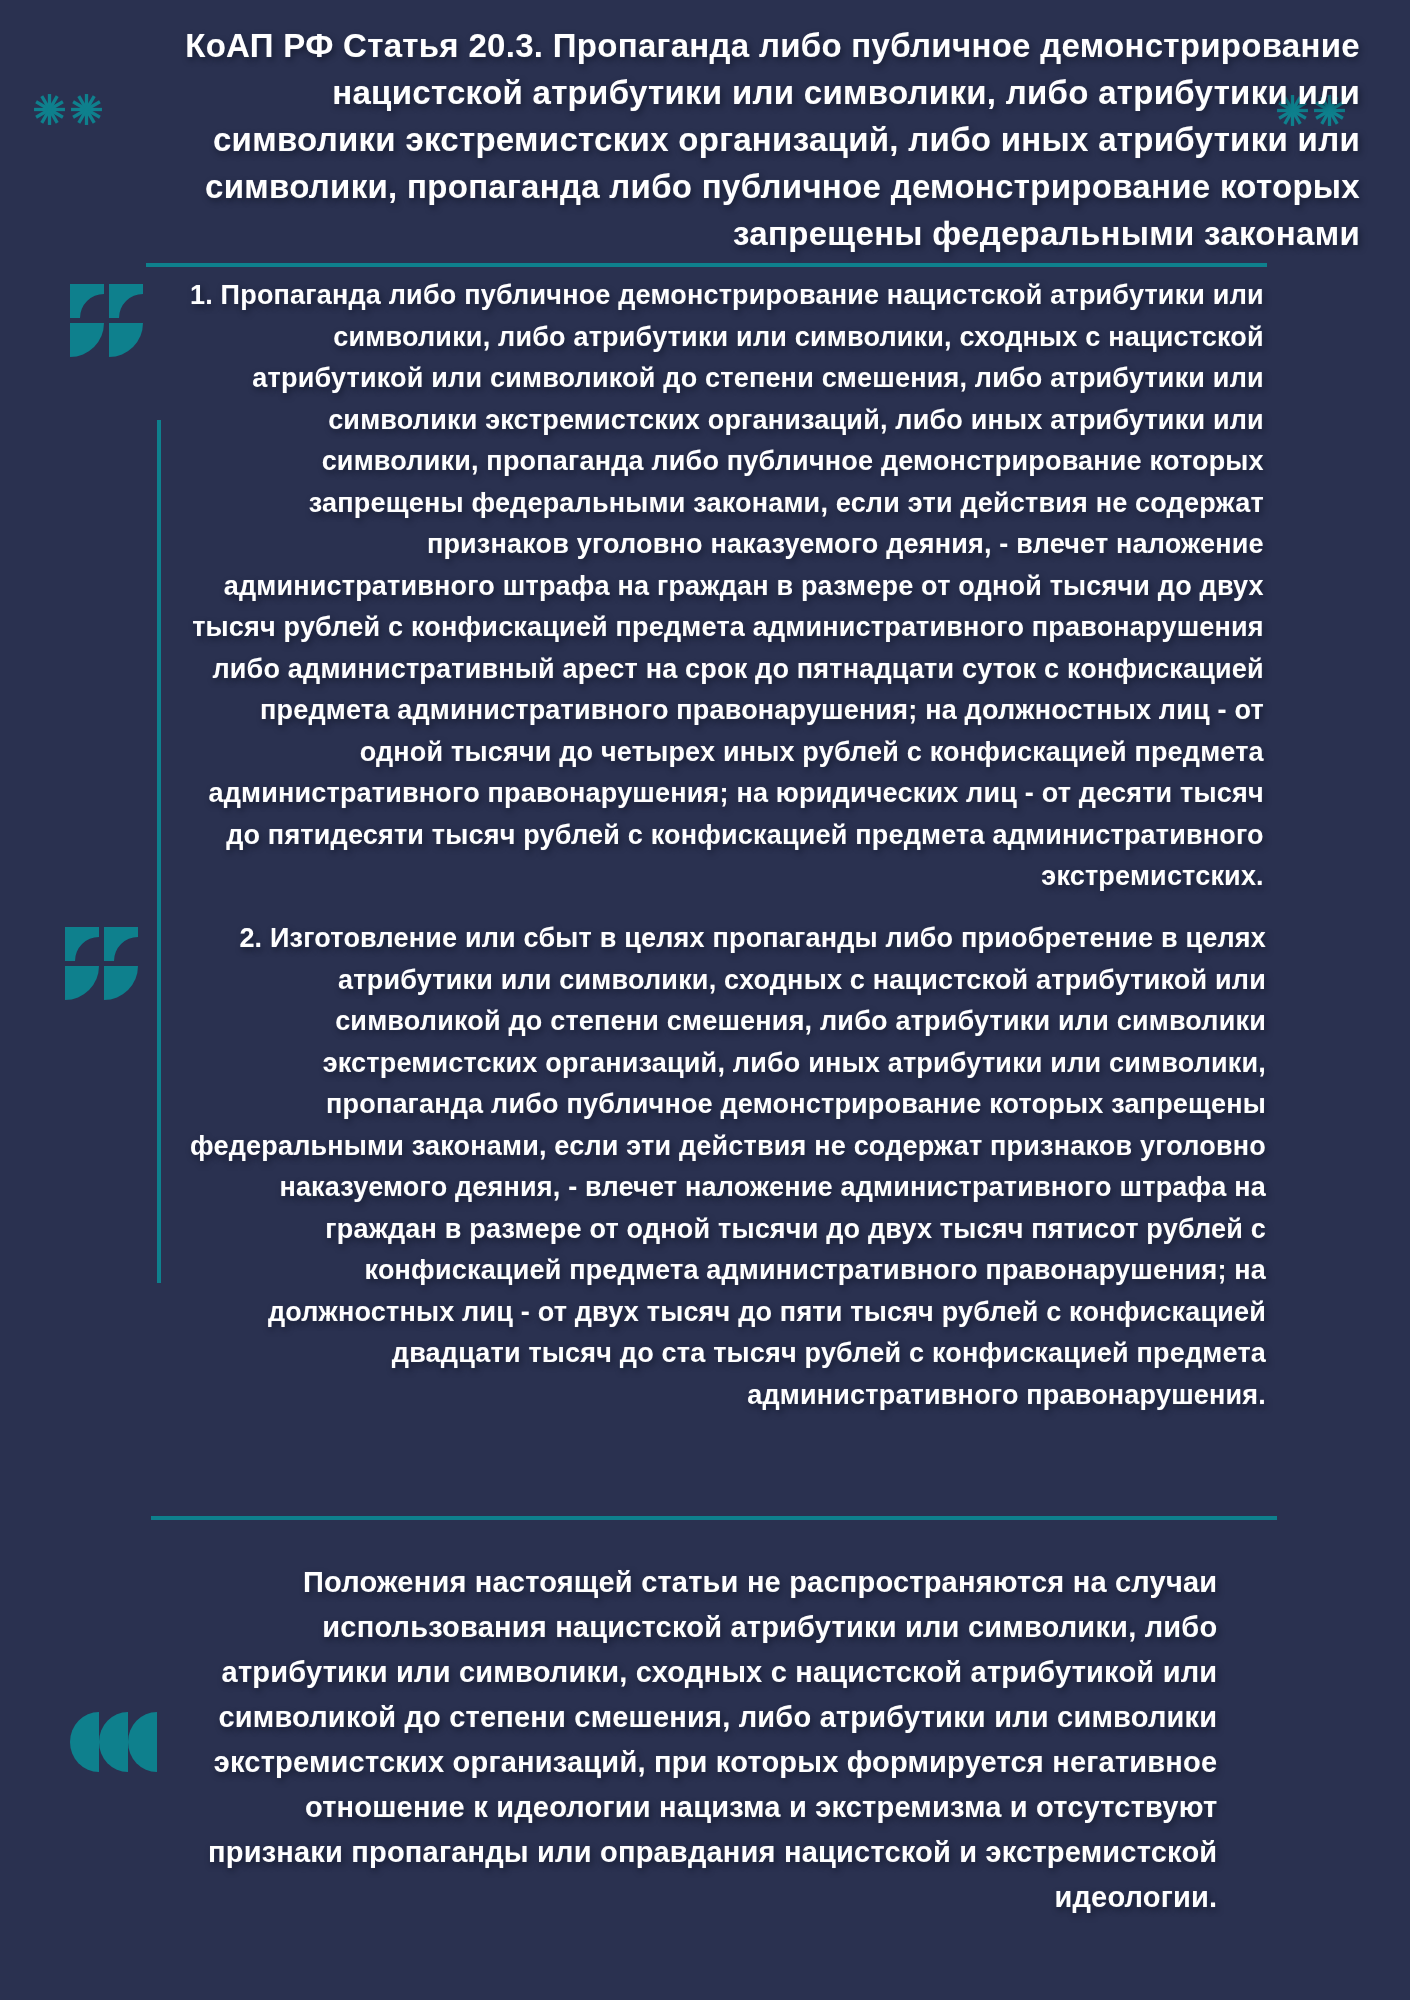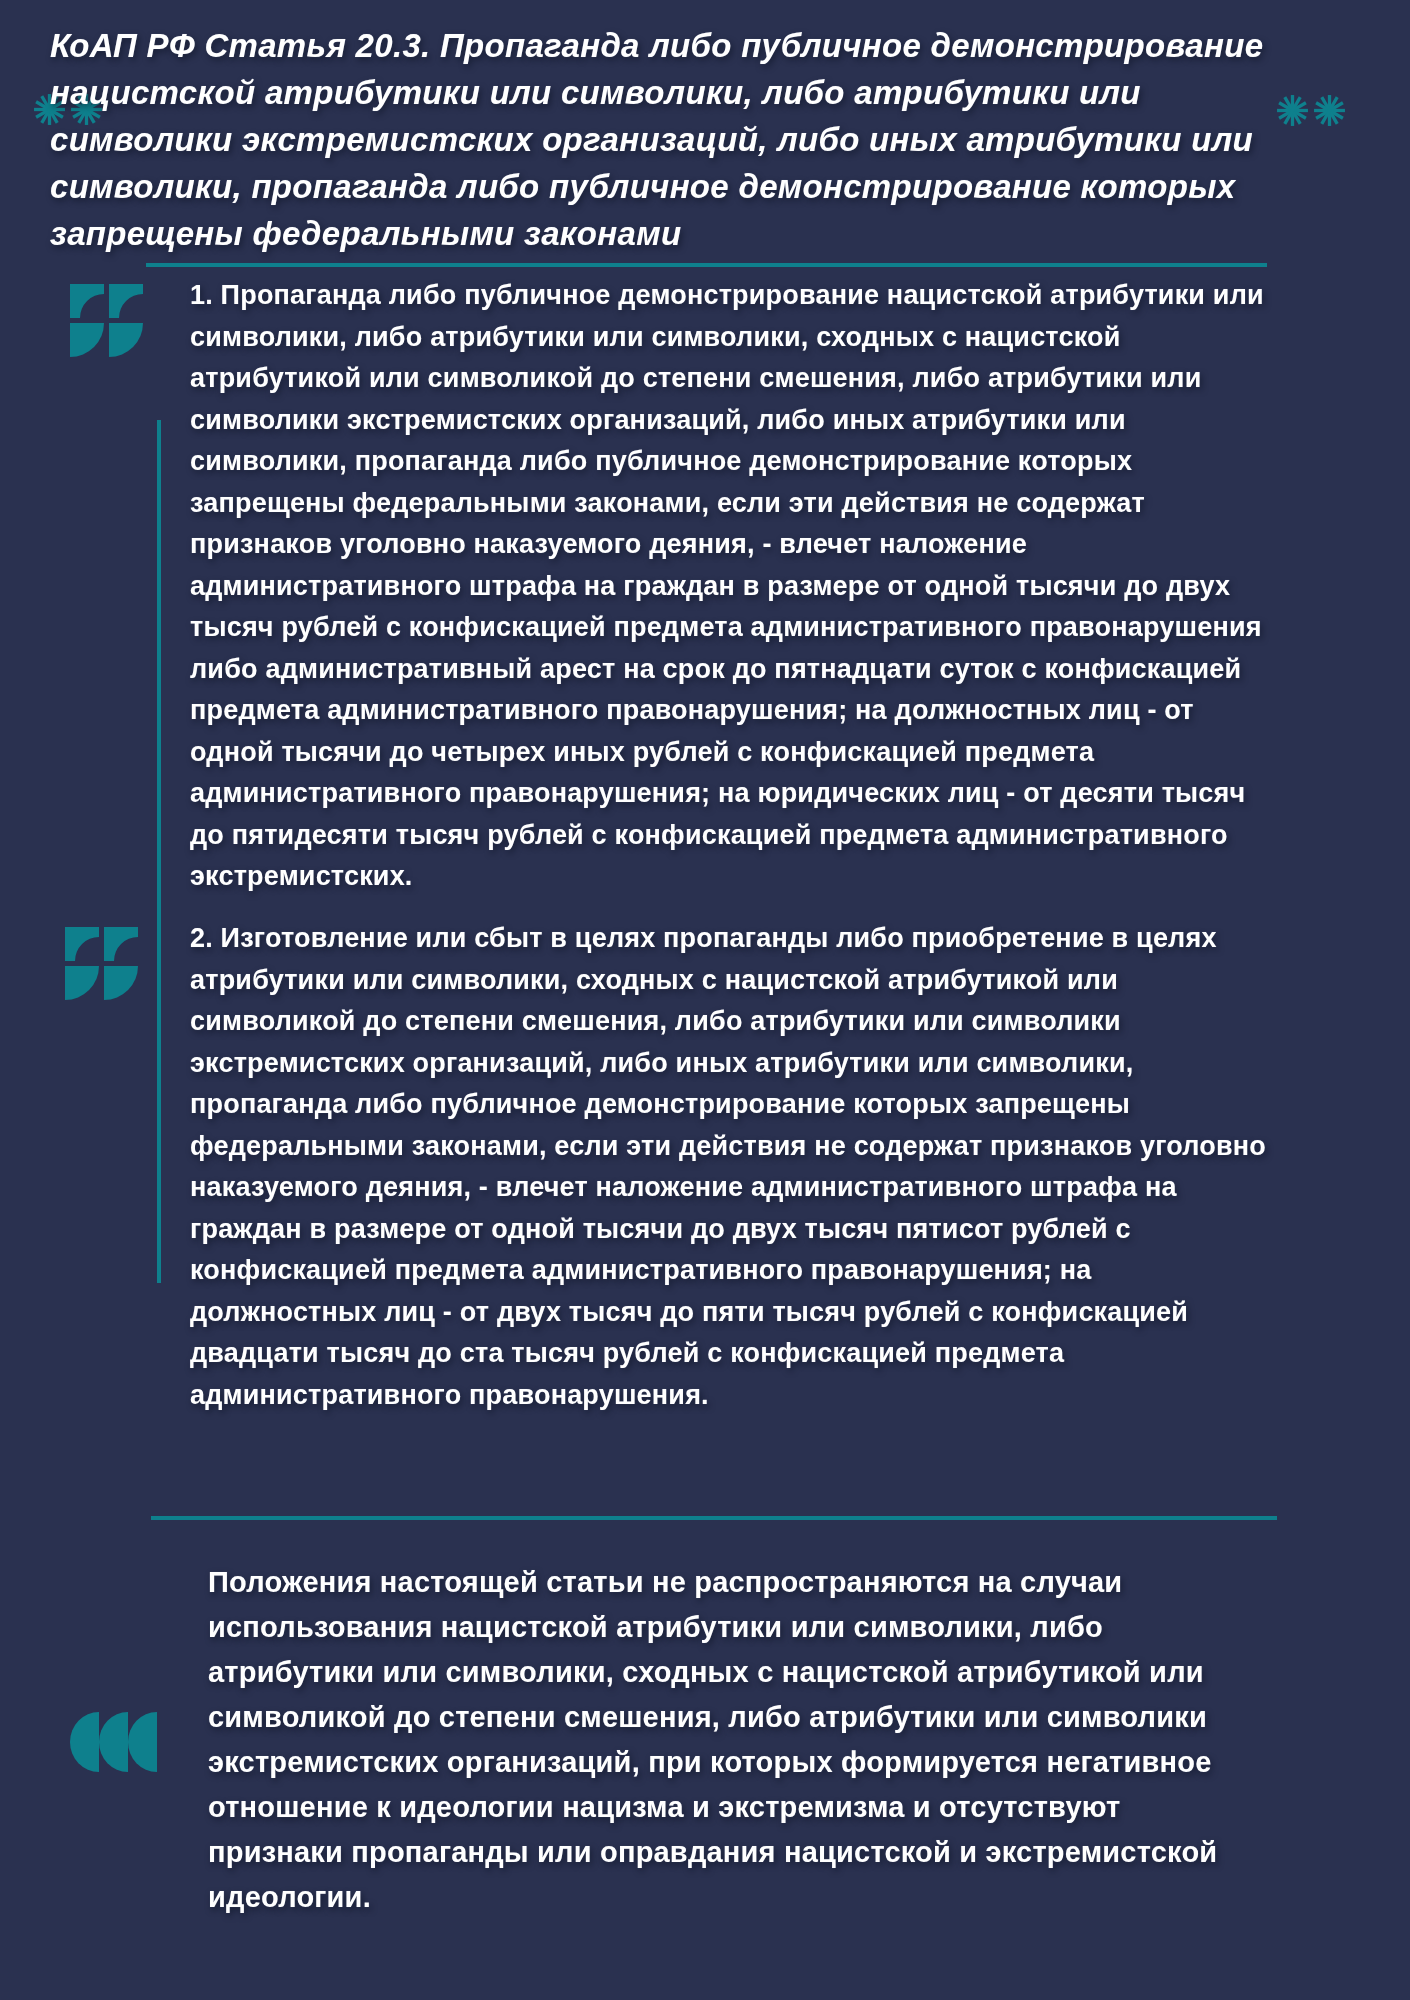--- a/index.html
+++ b/index.html
@@ -5,29 +5,29 @@
   :root { --bg:#2a3150; --accent:#0e808d; --text:#ffffff; }
   * { box-sizing:border-box; }
   html,body { margin:0; padding:0; background:#1c2238; }
   .page {
     position:relative; width:1410px; height:2000px; overflow:hidden;
     background:var(--bg);
     font-family:"Liberation Sans", sans-serif;
   }
   .title {
     position:absolute; top:22px; left:50px; width:1310px;
-    text-align:left; color:var(--text);
+    text-align:right; color:var(--text);
     font-size:33px; font-weight:bold; line-height:47px; letter-spacing:.3px;
     text-shadow:2px 3px 6px rgba(8,12,28,.55), 0 0 1px rgba(220,230,255,.35);
-    font-style:italic;
   }
   .para {
     position:absolute; color:var(--text); font-weight:bold;
     font-size:27px; line-height:41.5px; letter-spacing:.2px;
     text-shadow:2px 3px 6px rgba(8,12,28,.55), 0 0 1px rgba(220,230,255,.3);
+    text-align:right;
   }
   .p1 { left:190px; top:275px; }
   .p2 { left:190px; top:918px; }
   .note { left:190px; top:1560px; font-size:29px; line-height:45px;margin-left:18px; }
   .line { white-space:nowrap; }
   .rule { position:absolute; background:var(--accent); }
   .rule-top { left:146px; top:263px; width:1121px; height:4px; }
   .rule-left { left:157px; top:420px; width:4px; height:863px; }
   .rule-divider { left:151px; top:1516px; width:1126px; height:4px; }
   .icon { position:absolute; color:var(--accent); }

